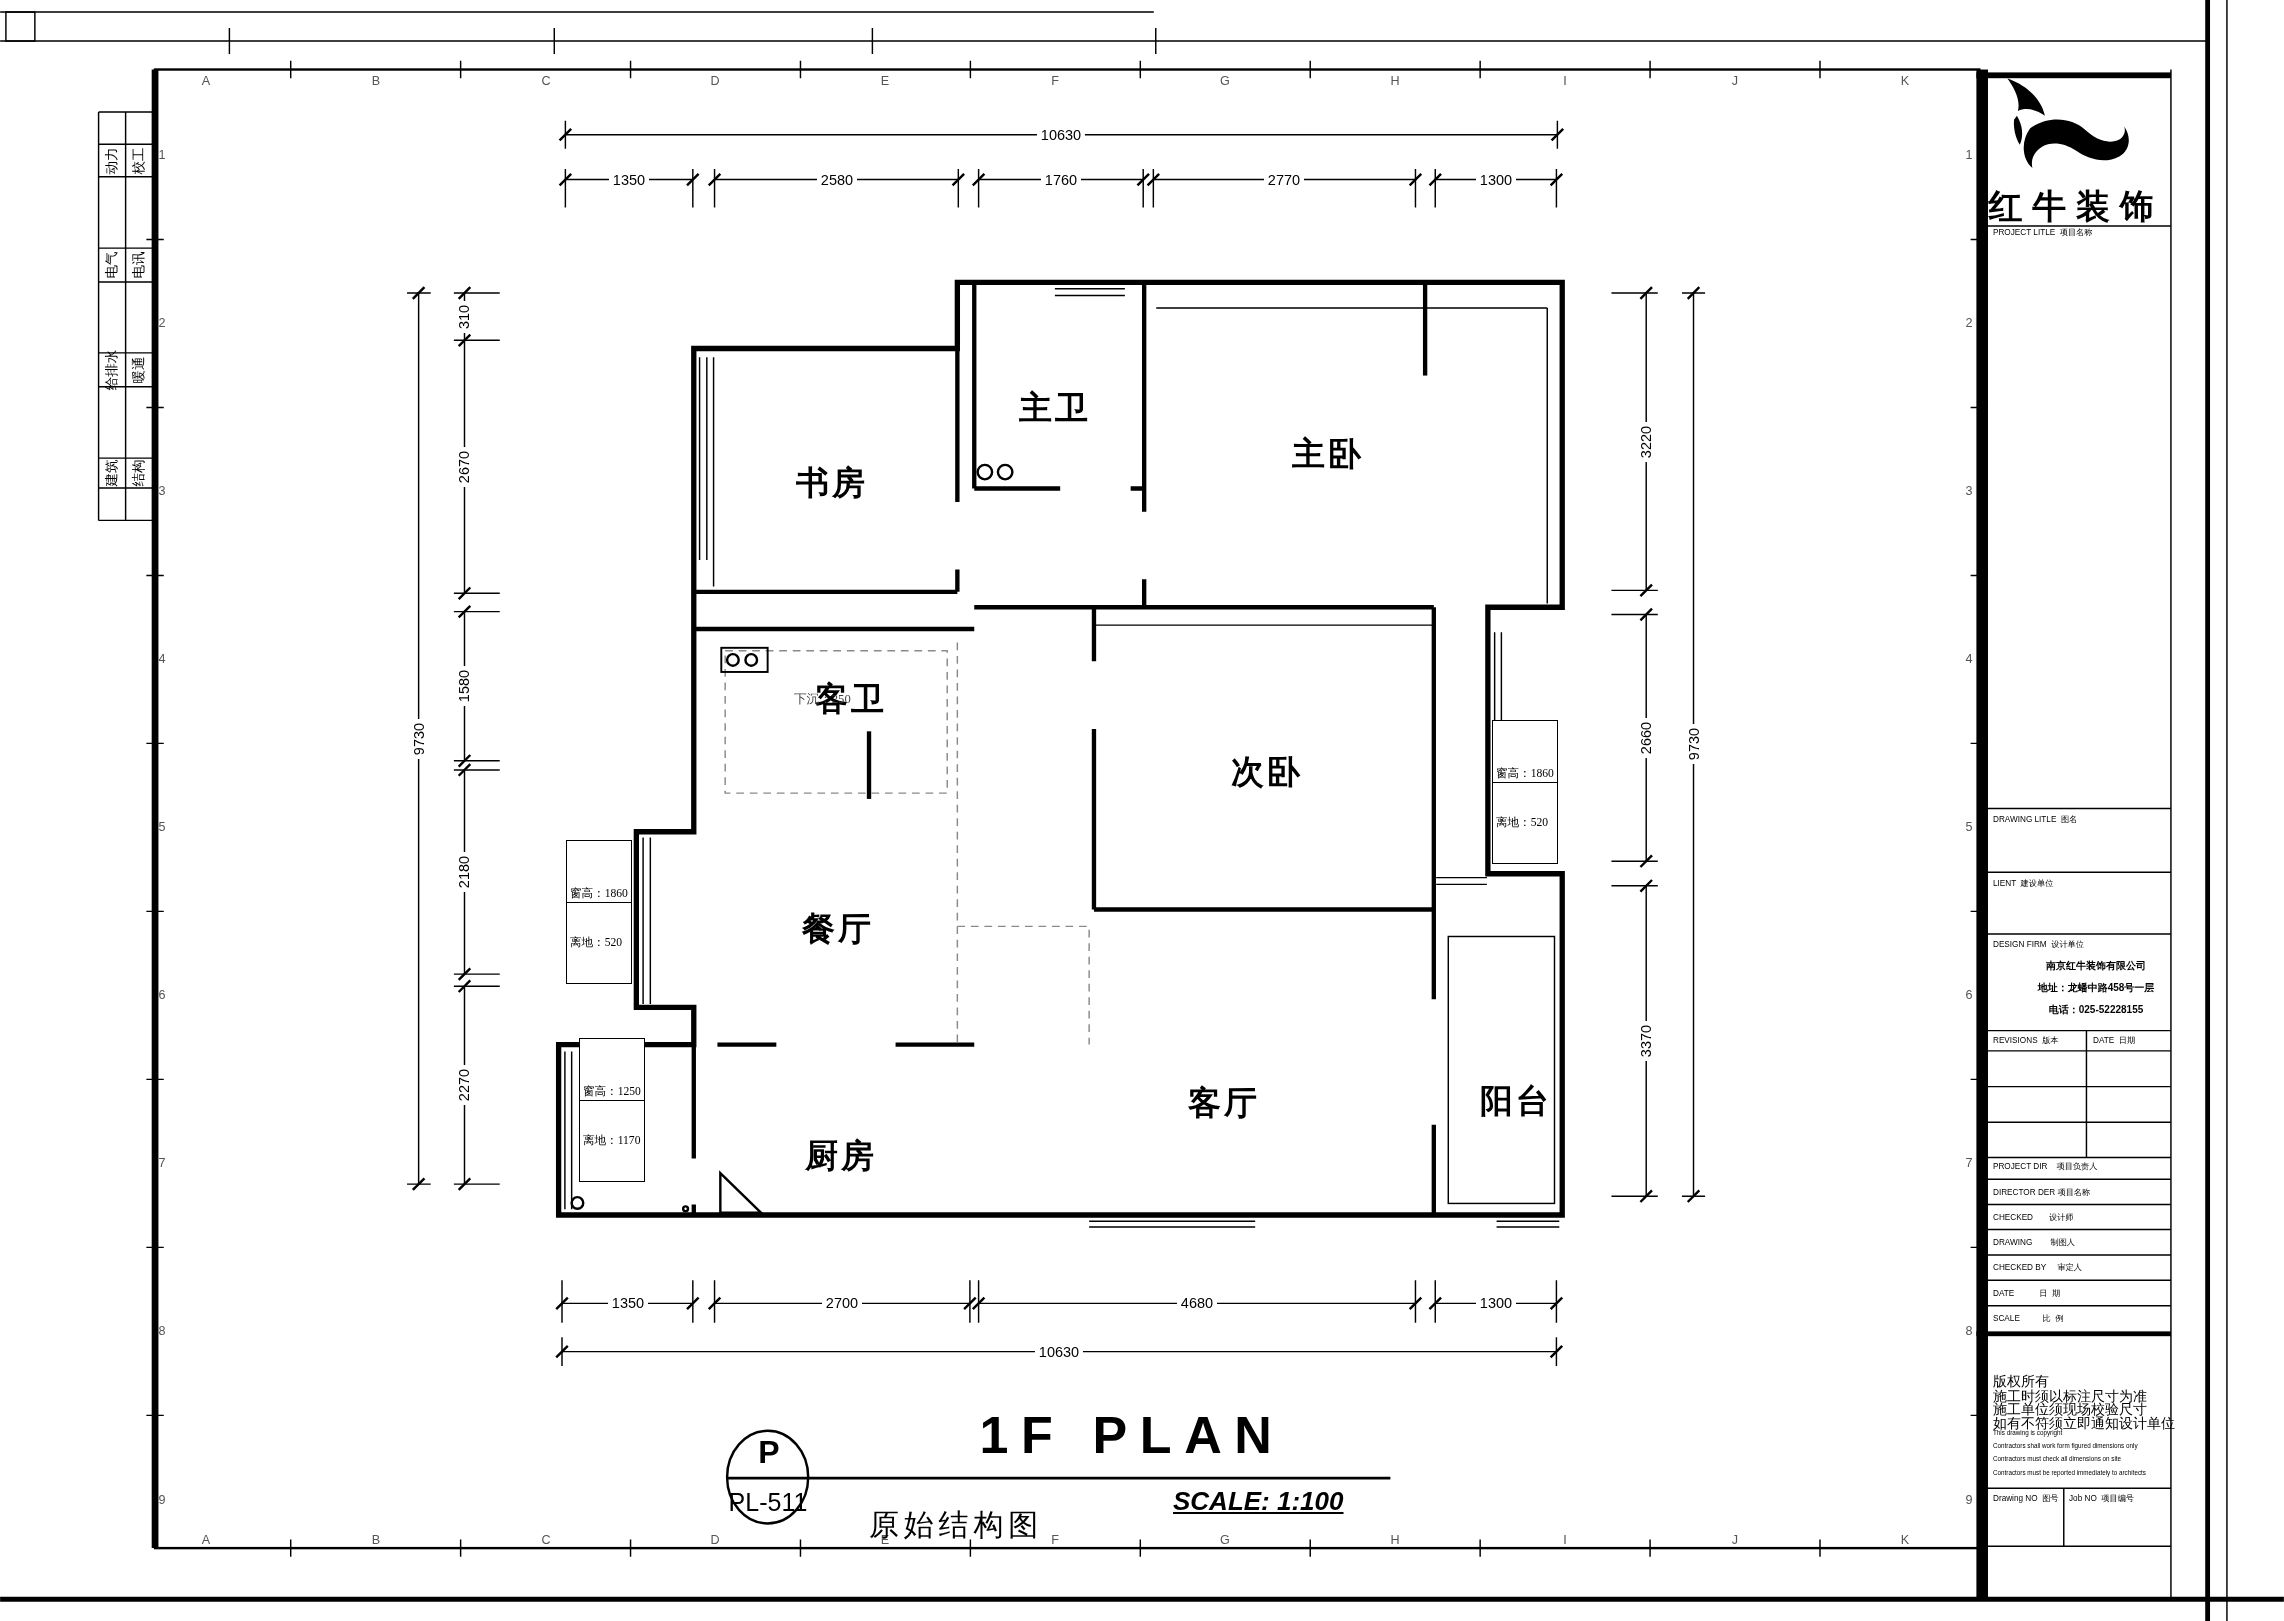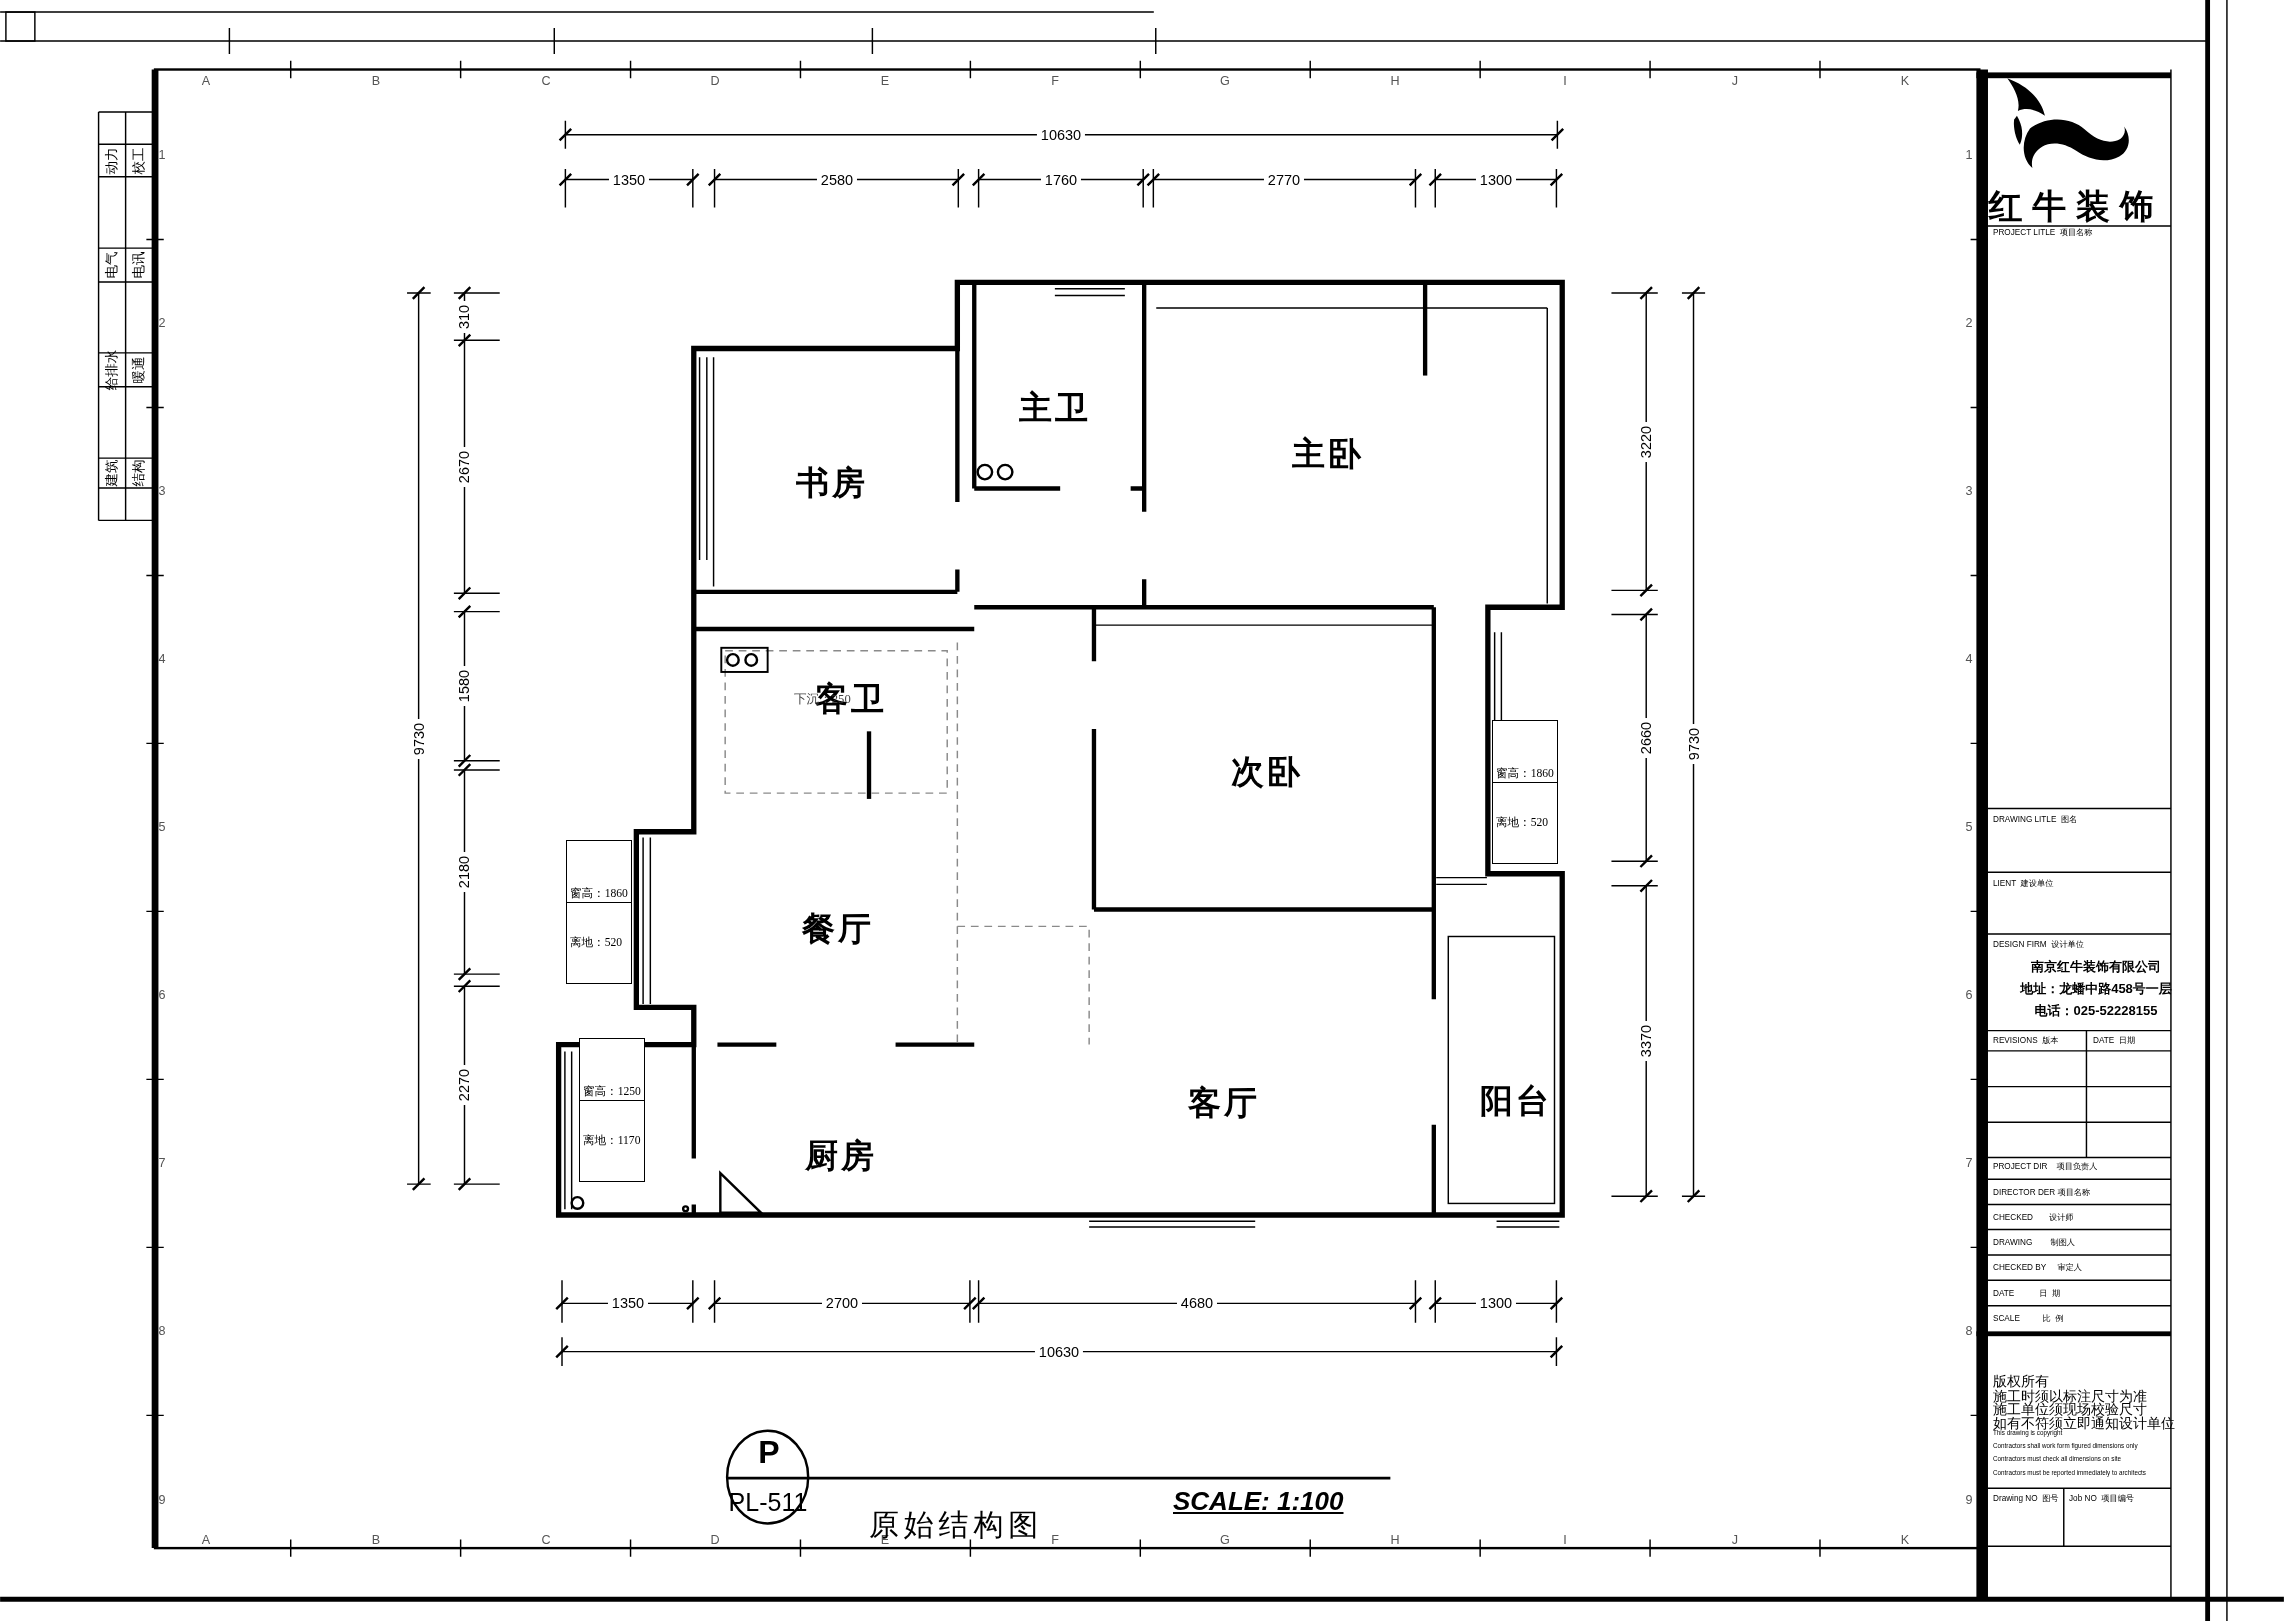--- a/index.html
+++ b/index.html
@@ -13,21 +13,21 @@
   .gref{font-size:12.6px;color:#555;line-height:1;}
   .note{font-family:"Liberation Serif",serif;font-size:13.5px;color:#333;white-space:pre;}
   .winbox{border:1.4px solid #000;background:#fff;font-family:"Liberation Serif",serif;
           font-size:11.6px;line-height:16px;white-space:pre;}
   .winbox div{padding:0 2.9px;}
   .winbox div:first-child{border-bottom:1.4px solid #000;margin-top:13px;}
   .strip-label{font-size:13.5px;white-space:nowrap;}
   .tb{font-size:8.2px;white-space:pre;line-height:1;}
   .tb-cn{font-size:14px;white-space:pre;line-height:1;}
   .tb-en{font-size:6.3px;white-space:pre;line-height:1;}
-  .firm{font-size:13px;font-weight:bold;white-space:nowrap;line-height:1;padding-left:40px;}
+  .firm{font-size:10px;font-weight:bold;white-space:nowrap;line-height:1;padding-left:40px;}
   .brand{font-size:34px;font-weight:bold;letter-spacing:9.7px;white-space:nowrap;}
   .bigtitle{font-size:52px;font-weight:bold;letter-spacing:12.6px;white-space:nowrap;}
   .subtitle{font-size:30px;letter-spacing:4.8px;white-space:nowrap;}
   .scaletxt{font-size:26px;font-style:italic;font-weight:bold;white-space:pre;text-decoration:underline;}
   .tag-p{font-size:32px;font-weight:bold;}
   .tag-code{font-size:25px;white-space:nowrap;}
   svg line,svg path,svg rect,svg circle,svg ellipse{vector-effect:none;}
 </style>
 </head>
 <body>
@@ -292,17 +292,18 @@
   <div class="a tb-cn" style="left:1993px;top:1416px">如有不符须立即通知设计单位</div>
   <div class="a tb-en" style="left:1993px;top:1430px">This drawing is copyright</div>
   <div class="a tb-en" style="left:1993px;top:1443px">Contractors shall work form figured dimensions only</div>
   <div class="a tb-en" style="left:1993px;top:1456px">Contractors must check all dimensions on site</div>
   <div class="a tb-en" style="left:1993px;top:1470px">Contractors must be reported immediately to architects</div>
   <div class="a tb" style="left:1993px;top:1495px">Drawing NO  图号</div>
   <div class="a tb" style="left:2069px;top:1495px">Job NO  项目编号</div>
 
   <div class="a c tag-p" style="left:769px;top:1452px">P</div>
   <div class="a c tag-code" style="left:768px;top:1502px">PL-511</div>
+  <div class="a c bigtitle" style="left:1132px;top:1435px">1F PLAN</div>
   <div class="a subtitle" style="left:869px;top:1505px">原始结构图</div>
   <div class="a scaletxt" style="left:1173px;top:1486px">SCALE: 1:100</div>
 
 </div>
 
 
 </body></html>

